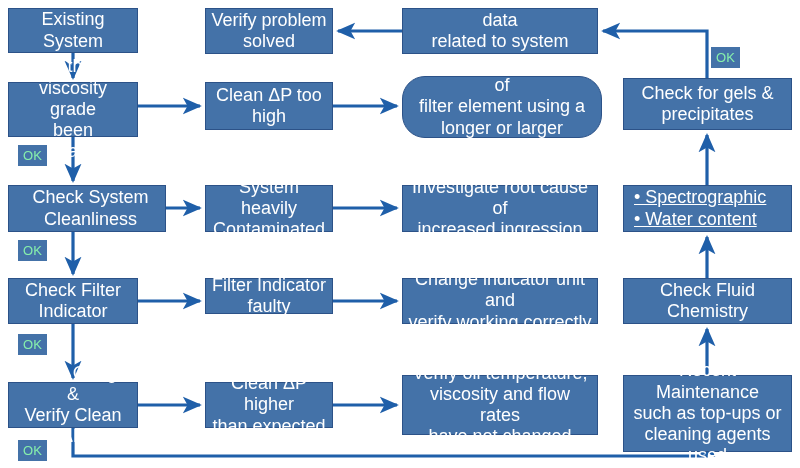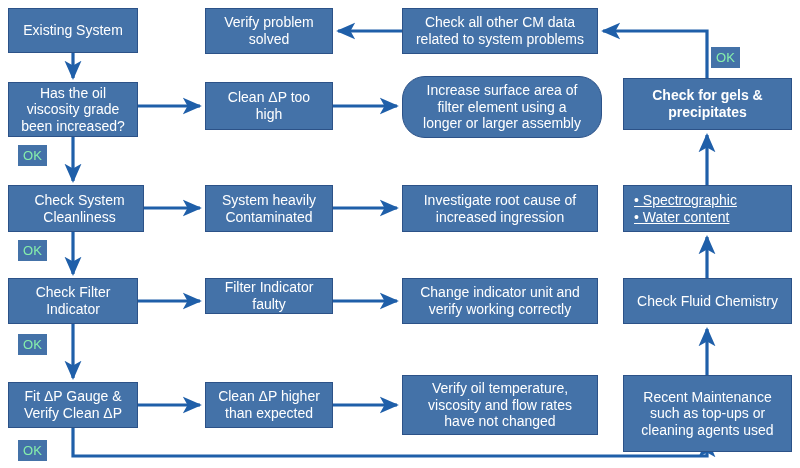--- a/index.html
+++ b/index.html
@@ -29,21 +29,21 @@
   .node {
     position: absolute;
     box-sizing: border-box;
     background: #4472a8;
     border: 1px solid #2c5288;
     color: #ffffff;
     display: flex;
     align-items: center;
     justify-content: center;
     text-align: center;
-    font-size: 14px;
+    font-size: 18px;
     line-height: 1.18;
     padding: 2px 5px;
     white-space: pre-line;
     z-index: 2;
   }
   .node.bullets {
     justify-content: flex-start;
     text-align: left;
     padding-left: 10px;
   }
@@ -122,24 +122,24 @@
 viscosity grade
 been increased?</div>
 
   <div class="node" style="left:205px; top:82px; width:128px; height:48px;">Clean ΔP too
 high</div>
 
   <div class="node" style="left:402px; top:76px; width:200px; height:62px;border-radius:23px;">Increase surface area of
 filter element using a
 longer or larger assembly</div>
 
-  <div class="node" style="left:623px; top:78px; width:169px; height:52px;font-weight:bold;">Check for gels &amp;
+  <div class="node" style="left:623px; top:78px; width:169px; height:52px;">Check for gels &amp;
 precipitates</div>
 
-  <div class="node" style="left:8px;  top:185px; width:136px; height:47px;padding-left:12px;">Check System
+  <div class="node" style="left:8px;  top:185px; width:158px; height:47px;padding-left:12px;">Check System
 Cleanliness</div>
 
   <div class="node" style="left:205px; top:185px; width:128px; height:47px;">System heavily
 Contaminated</div>
 
   <div class="node" style="left:402px; top:185px; width:196px; height:47px;">Investigate root cause of
 increased ingression</div>
 
   <div class="node bullets" style="left:623px; top:185px; width:169px; height:47px;text-decoration:underline;">• Spectrographic
 • Water content</div>

